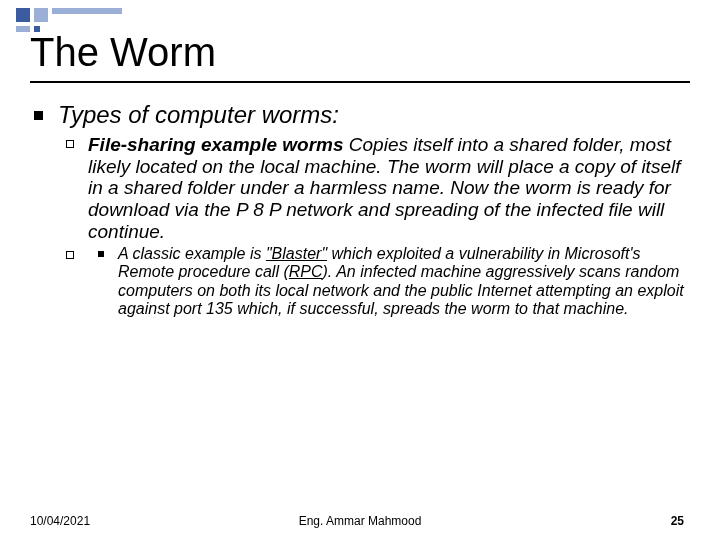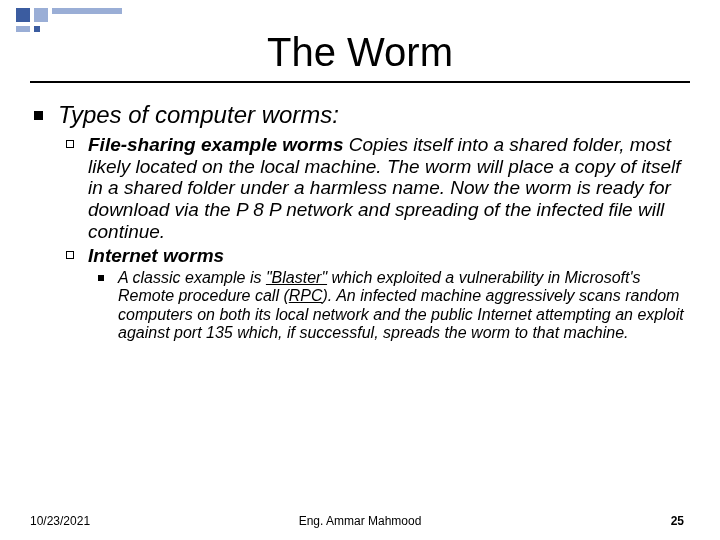--- a/index.html
+++ b/index.html
@@ -14,21 +14,20 @@
     overflow: hidden;
   }
   .deco {
     position: absolute;
     top: 8px;
     left: 16px;
   }
   .deco svg { display: block; }
   .title-wrap {
     padding: 30px 30px 0 30px;
-    text-align: center;
   }
   .title {
     font-size: 40px;
     font-weight: 400;
     margin: 0;
     padding-bottom: 6px;
     border-bottom: 2px solid #000;
   }
   .content {
     padding: 10px 30px 0 30px;
@@ -141,29 +140,28 @@
 
 <div class="content">
   <ul class="level1">
     <li>
       <span>Types of computer worms:</span>
       <ul class="level2">
         <li>
           <span class="bold">File-sharing example worms</span><span> Copies itself into a shared folder, most likely located on the local machine. The worm will place a copy of itself in a shared folder under a harmless name. Now the worm is ready for download via the P 8 P network and spreading of the infected file will continue.</span>
         </li>
         <li>
-          <span class="bold">Internet worms</span>
           <ul class="level3">
             <li>
               <span>A classic example is </span><span class="underline">"Blaster"</span><span> which exploited a vulnerability in Microsoft's Remote procedure call (</span><span class="underline">RPC</span><span>). An infected machine aggressively scans random computers on both its local network and the public Internet attempting an exploit against port 135 which, if successful, spreads the worm to that machine.</span>
             </li>
           </ul>
         </li>
       </ul>
     </li>
   </ul>
 </div>
 
 <div class="footer">
-  <div class="footer-date">10/23/2021</div>
+  <div class="footer-date">10/04/2021</div>
   <div class="footer-center">Eng. Ammar Mahmood</div>
   <div class="footer-page">25</div>
 </div>
 
 </body></html>

